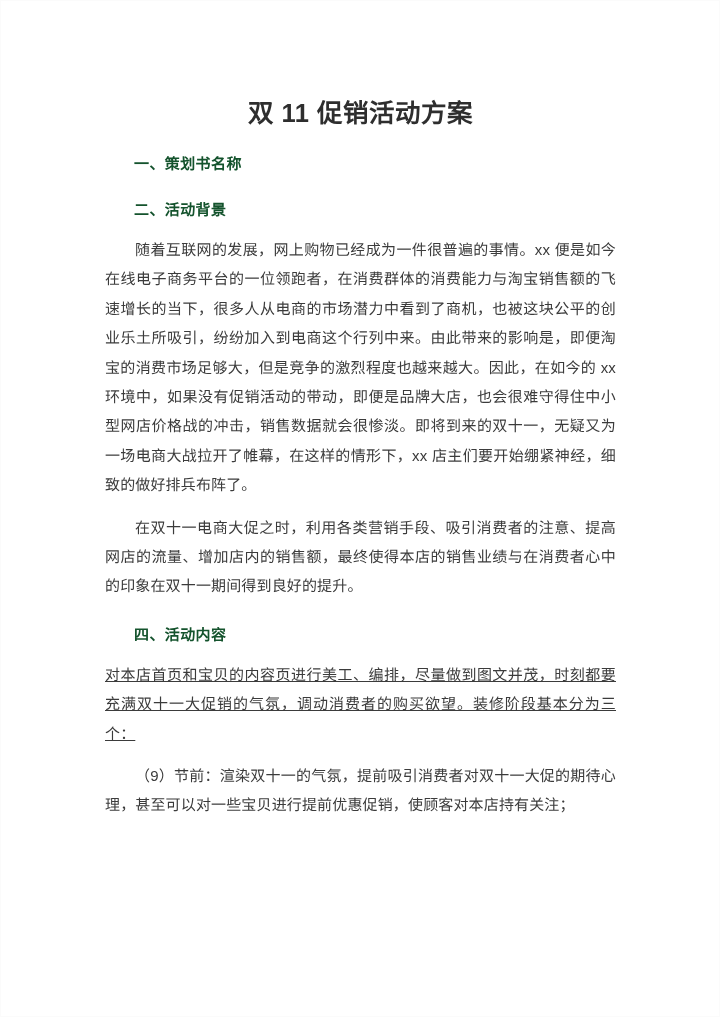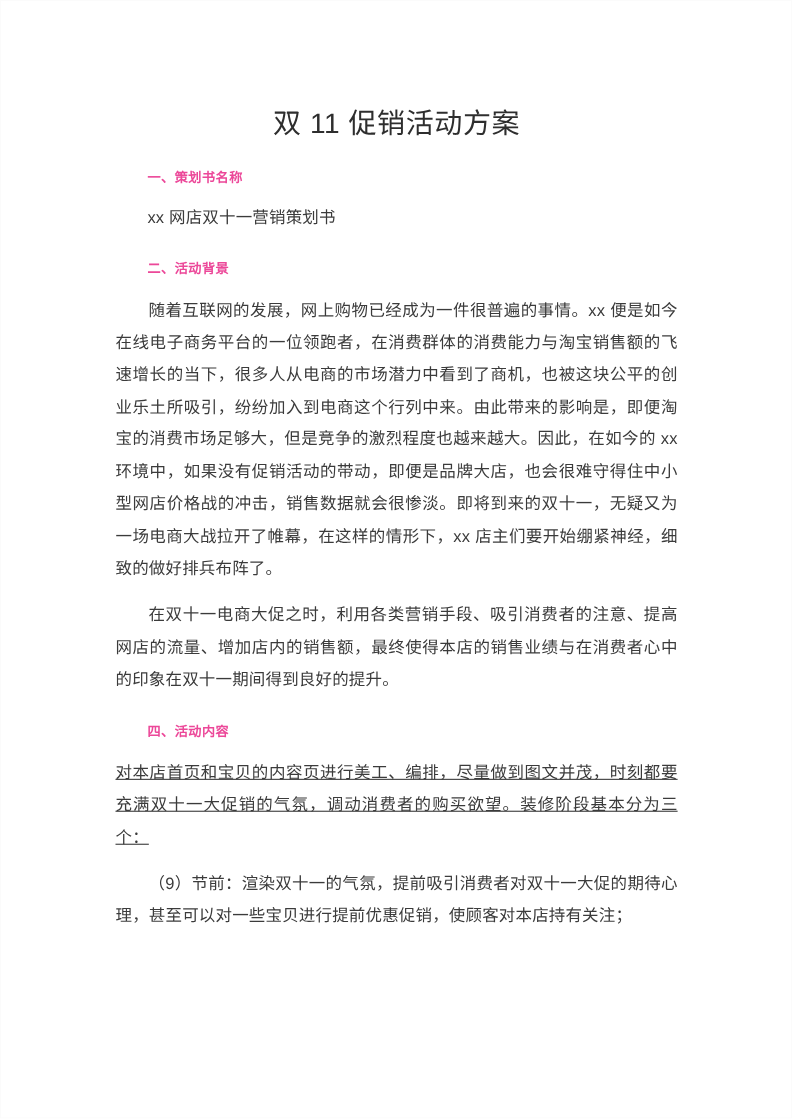--- a/index.html
+++ b/index.html
@@ -37,33 +37,33 @@
     left: 105px;
     top: 0;
     width: 511px;
   }
 
   .doc-title {
     margin: 0;
     padding-top: 98px;
     text-align: center;
     font-size: 25.5px;
-    font-weight: normal;
+    font-weight: bold;
     color: #2e2e2e;
     letter-spacing: 0.5px;
     line-height: 1.25;
   }
 
   .section-heading {
     margin: 0;
     padding-top: 22px;
     padding-left: 29px;
-    font-size: 12px;
+    font-size: 15px;
     font-weight: bold;
-    color: #ec4899;
+    color: #14532d;
     letter-spacing: 0.4px;
     line-height: 1.6;
   }
 
   .para {
     margin: 0;
     padding-top: 13px;
     font-size: 15px;
     color: #3b3b3b;
     line-height: 29.4px;
@@ -94,21 +94,20 @@
 <body>
 
 <div class="page">
   <div class="page-edge"></div>
 
   <div class="doc-body">
 
     <h1 class="doc-title">双 11 促销活动方案</h1>
 
     <h2 class="section-heading">一、策划书名称</h2>
-    <p class="para sub-item">xx 网店双十一营销策划书</p>
 
     <h2 class="section-heading">二、活动背景</h2>
     <p class="para indent">随着互联网的发展，网上购物已经成为一件很普遍的事情。xx 便是如今在线电子商务平台的一位领跑者，在消费群体的消费能力与淘宝销售额的飞速增长的当下，很多人从电商的市场潜力中看到了商机，也被这块公平的创业乐土所吸引，纷纷加入到电商这个行列中来。由此带来的影响是，即便淘宝的消费市场足够大，但是竞争的激烈程度也越来越大。因此，在如今的 xx 环境中，如果没有促销活动的带动，即便是品牌大店，也会很难守得住中小型网店价格战的冲击，销售数据就会很惨淡。即将到来的双十一，无疑又为一场电商大战拉开了帷幕，在这样的情形下，xx 店主们要开始绷紧神经，细致的做好排兵布阵了。</p>
 
     <p class="para indent">在双十一电商大促之时，利用各类营销手段、吸引消费者的注意、提高网店的流量、增加店内的销售额，最终使得本店的销售业绩与在消费者心中的印象在双十一期间得到良好的提升。</p>
 
     <h2 class="section-heading">四、活动内容</h2>
     <p class="para flush">对本店首页和宝贝的内容页进行美工、编排，尽量做到图文并茂，时刻都要充满双十一大促销的气氛，调动消费者的购买欲望。装修阶段基本分为三个：</p>
     <p class="para indent">（9）节前：渲染双十一的气氛，提前吸引消费者对双十一大促的期待心理，甚至可以对一些宝贝进行提前优惠促销，使顾客对本店持有关注；</p>
 

